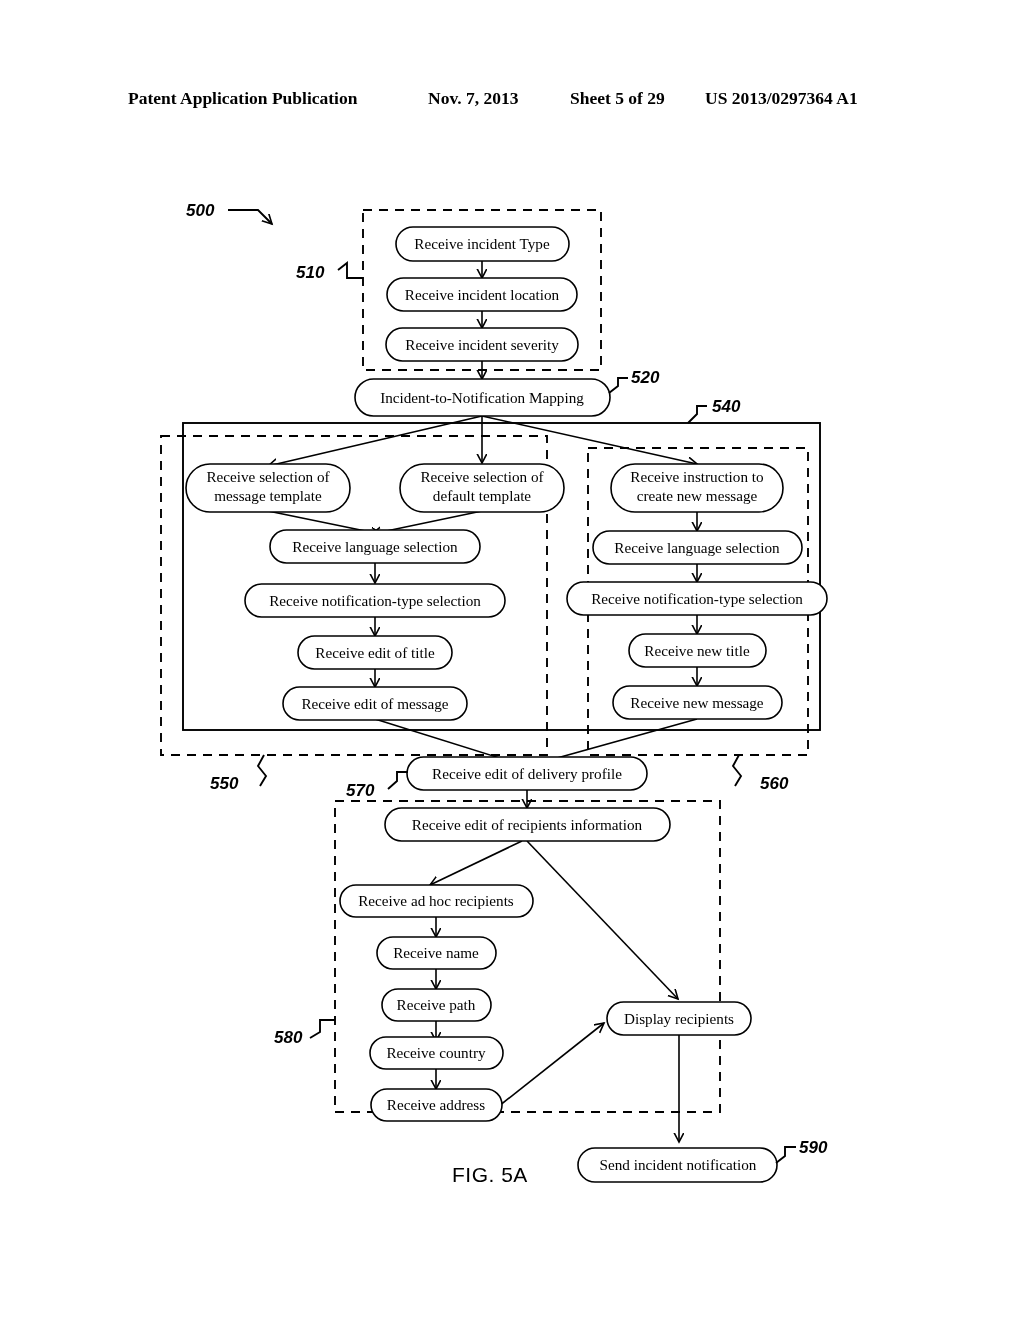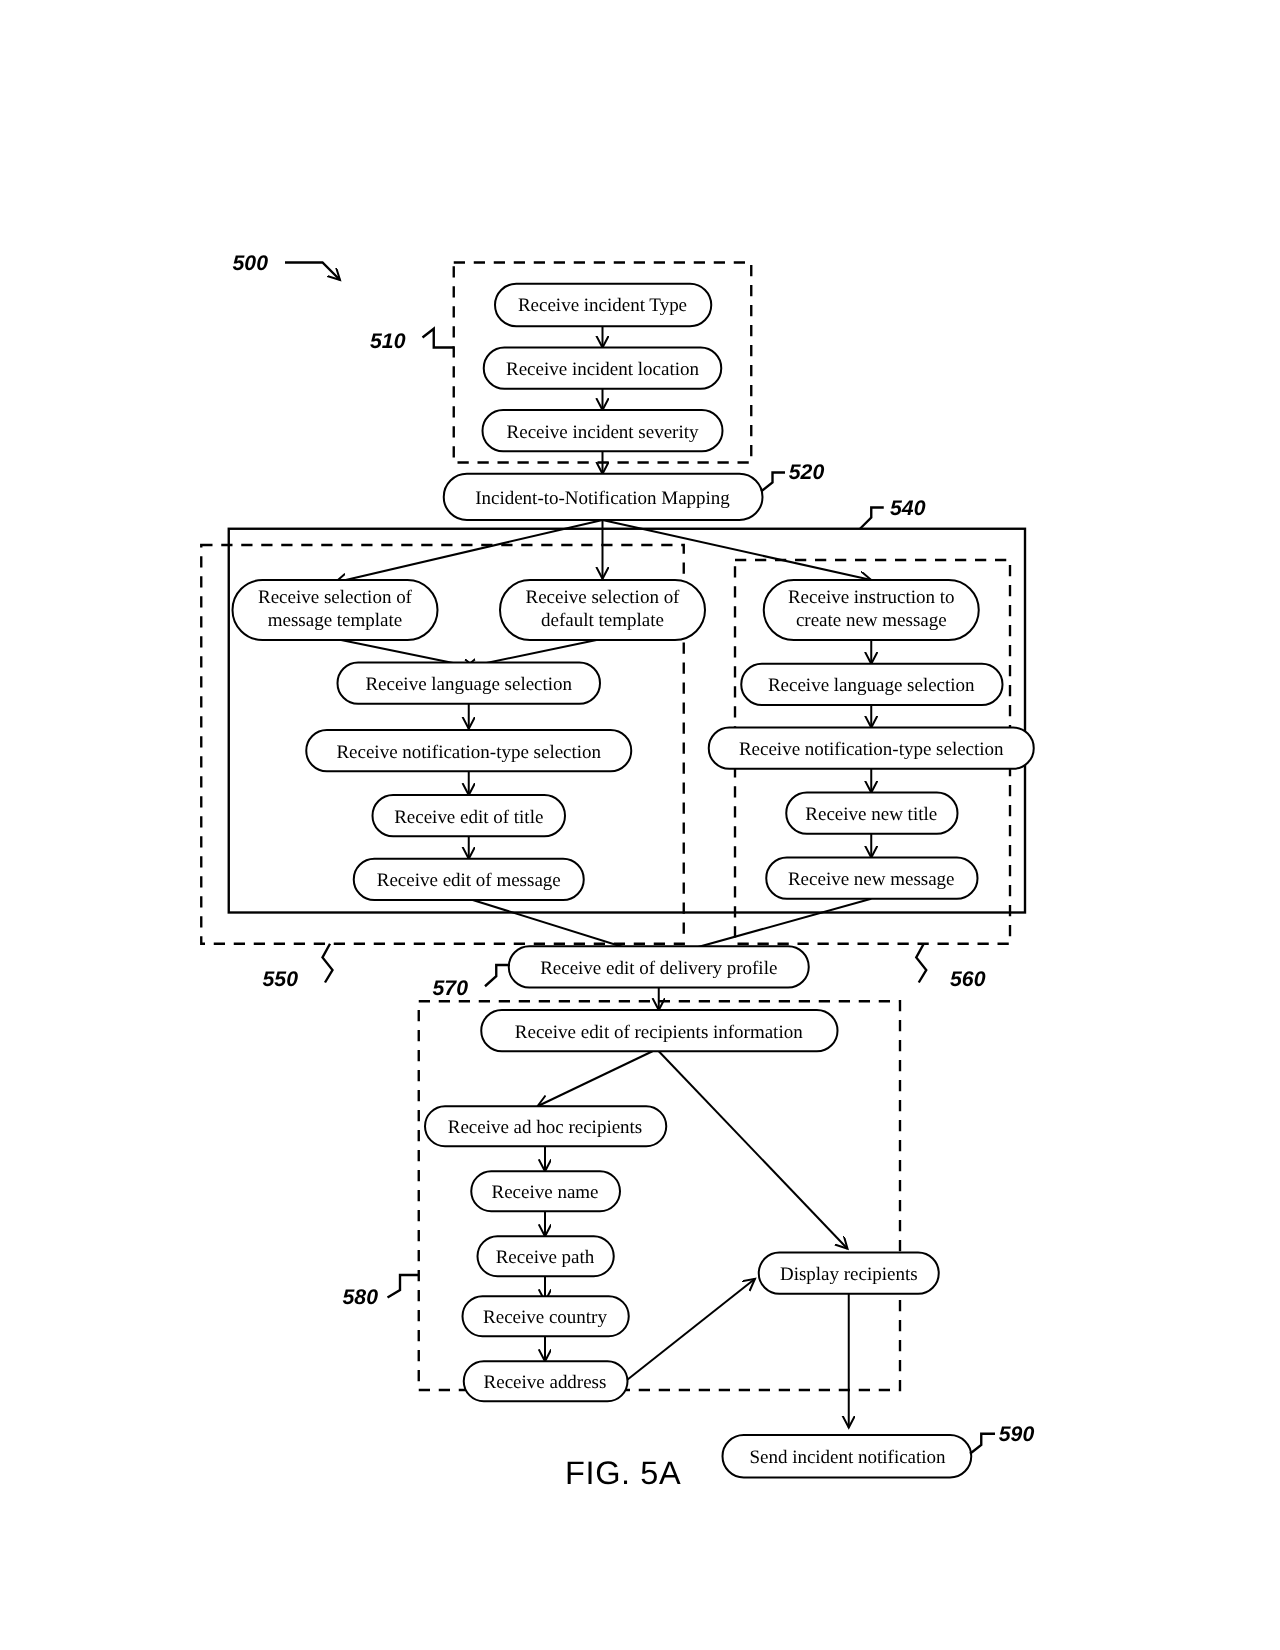--- a/index.html
+++ b/index.html
@@ -37,21 +37,21 @@
   .hdr-pub   { left: 128px; }
   .hdr-date  { left: 428px; }
   .hdr-sheet { left: 570px; }
   .hdr-num   { left: 705px; }
 
   .figcap {
     position: absolute;
     left: 452px;
     top: 1163px;
     font-family: "Liberation Sans", "DejaVu Sans", sans-serif;
-    font-size: 26px;
+    font-size: 21px;
     letter-spacing: 0.5px;
   }
 
   svg#fig {
     position: absolute;
     left: 0;
     top: 0;
     width: 1024px;
     height: 1320px;
   }
@@ -72,20 +72,26 @@
   .group-solid { fill: none; stroke: #000000; stroke-width: 1.9; }
   .group-dash { fill: none; stroke: #000000; stroke-width: 1.9; stroke-dasharray: 9 7; }
   .conn { fill: none; stroke: #000000; stroke-width: 1.6; }
   .leader { fill: none; stroke: #000000; stroke-width: 1.9; }
 </style>
 </head>
 <body>
 
 <div id="page">
 
+  <div class="hdr">
+    <span class="hdr-pub">Patent Application Publication</span>
+    <span class="hdr-date">Nov. 7, 2013</span>
+    <span class="hdr-sheet">Sheet 5 of 29</span>
+    <span class="hdr-num">US 2013/0297364 A1</span>
+  </div>
 
   <svg id="fig" viewBox="0 0 1024 1320">
     <defs>
       <marker id="vee" markerWidth="12" markerHeight="12" refX="9.5" refY="5" orient="auto" markerUnits="userSpaceOnUse">
         <path d="M0,0 L9.5,5 L0,10" fill="none" stroke="#000" stroke-width="1.6"></path>
       </marker>
     </defs>
 
     <rect class="group-dash" x="363" y="210" width="238" height="160"></rect>
 

